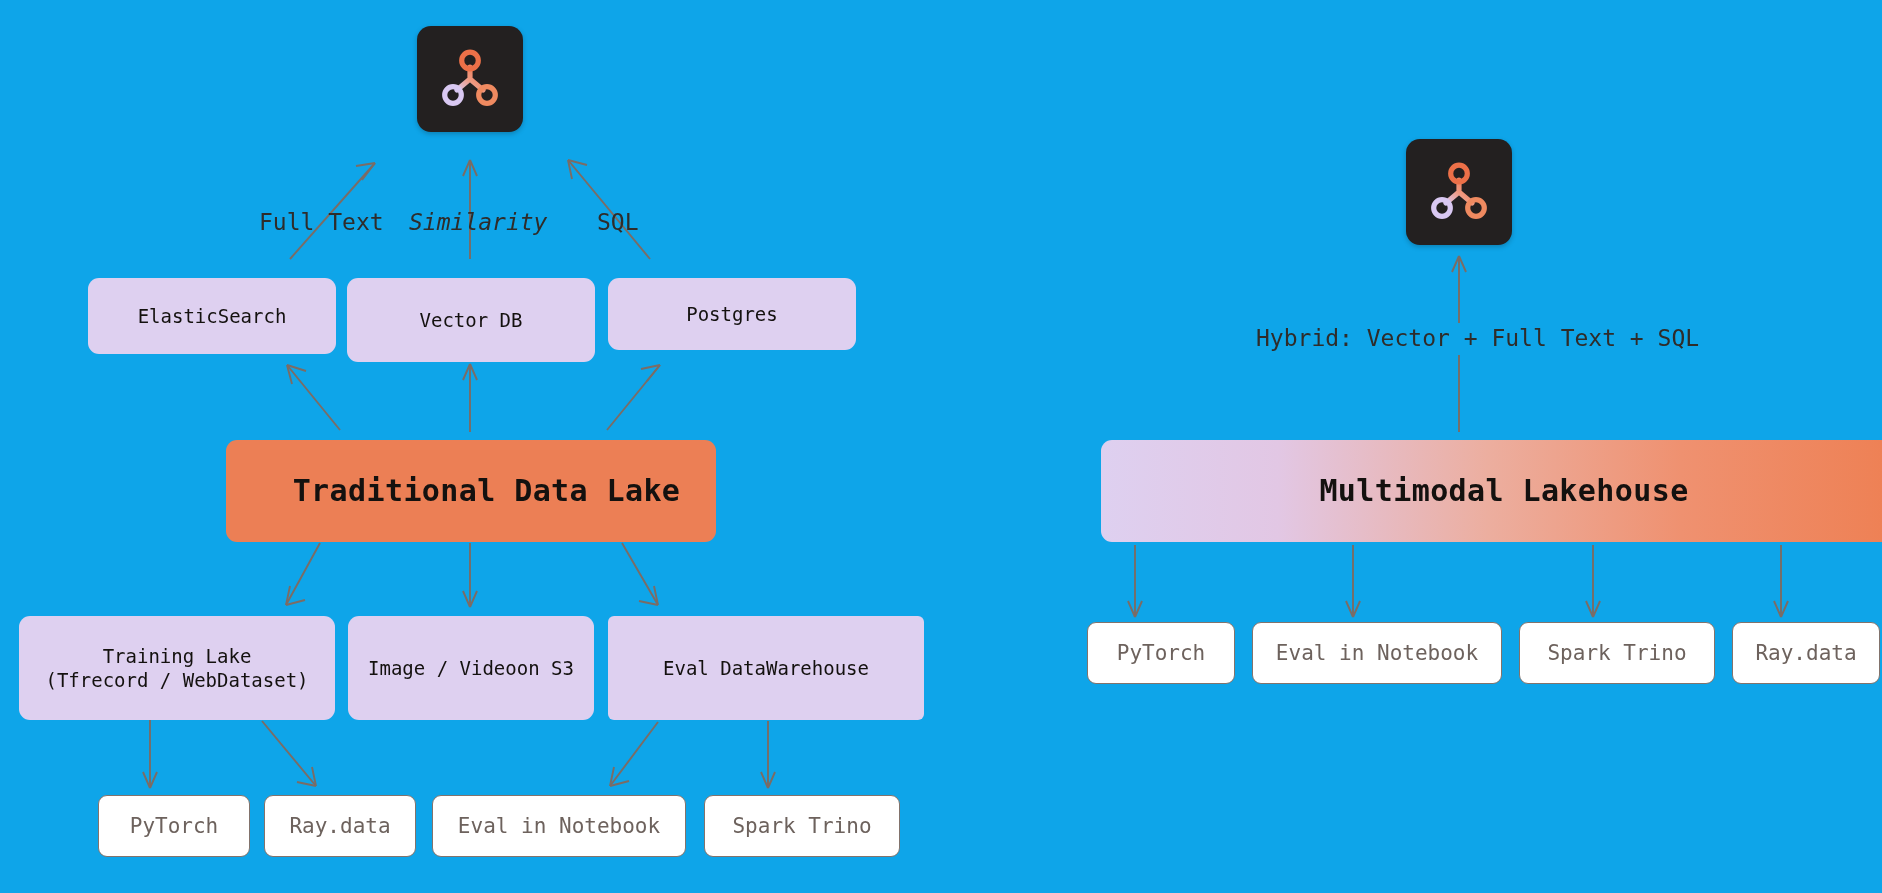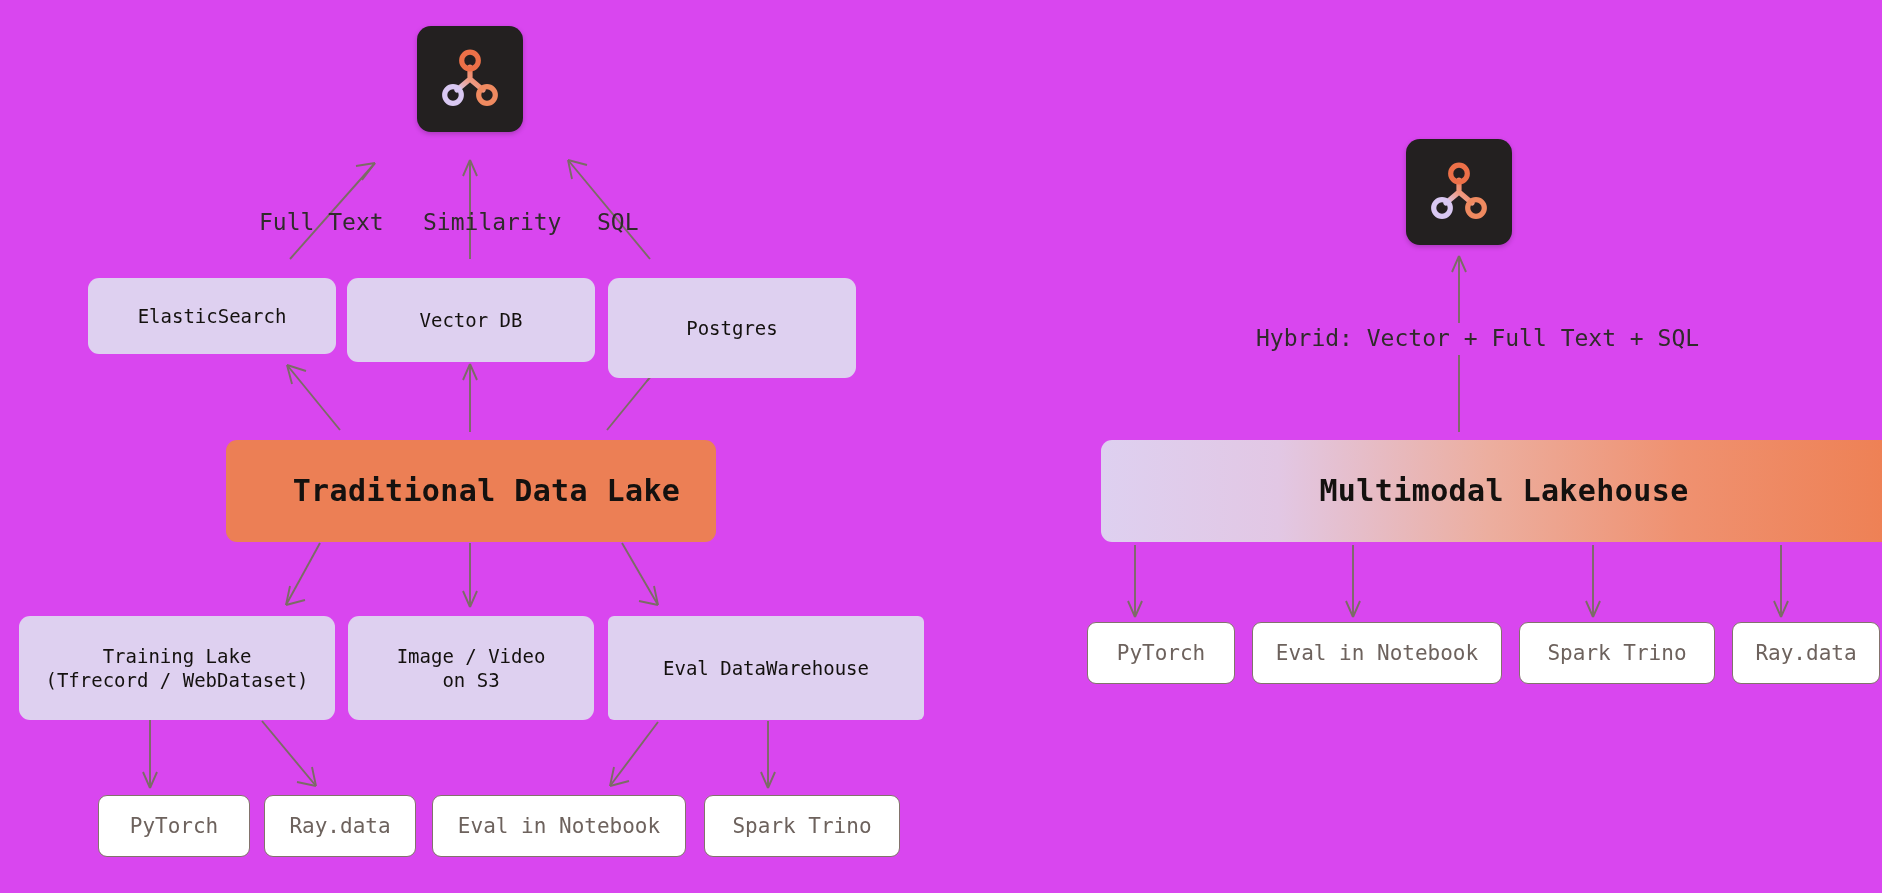--- a/index.html
+++ b/index.html
@@ -8,21 +8,21 @@
     background: #ffffff;
   }
   body {
     font-family: "DejaVu Sans Mono", monospace;
     -webkit-font-smoothing: antialiased;
   }
   #canvas {
     position: relative;
     width: 1882px;
     height: 893px;
-    background: #d946ef;
+    background: #0ea5e9;
     overflow: hidden;
   }
 
   
   .node {
     position: absolute;
     box-sizing: border-box;
     display: flex;
     align-items: center;
     justify-content: center;
@@ -210,42 +210,42 @@
         </linearGradient>
       </defs>
       <path d="M 33 21 L 33 33 M 33 33 L 20 44 M 33 33 L 46 44" stroke="url(#gL)" stroke-width="5.2" fill="none" stroke-linecap="round"></path>
       <circle cx="33" cy="14.5" r="8.3" stroke="#ec7048" stroke-width="5.2" fill="none"></circle>
       <circle cx="16" cy="49" r="8.3" stroke="#d9c8f2" stroke-width="5.2" fill="none"></circle>
       <circle cx="50" cy="49" r="8.3" stroke="#ef8a60" stroke-width="5.2" fill="none"></circle>
     </svg>
   </div>
 
   <div class="edge-label" style="left:259px; top:209px;">Full Text</div>
-  <div class="edge-label" style="left:423px; top:209px;">Similarity</div>
+  <div class="edge-label" style="left:409px; top:209px;font-style:italic;">Similarity</div>
   <div class="edge-label" style="left:597px; top:209px;">SQL</div>
 
   <div class="node box-purple" style="left:88px; top:278px; width:248px; height:76px;">
     <span>ElasticSearch</span>
   </div>
   <div class="node box-purple" style="left:347px; top:278px; width:248px; height:84px;">
     <span>Vector DB</span>
   </div>
-  <div class="node box-purple" style="left:608px; top:278px; width:248px; height:100px;">
+  <div class="node box-purple" style="left:608px; top:278px; width:248px; height:72px;">
     <span>Postgres</span>
   </div>
 
   <div class="node box-orange" style="left:226px; top:440px; width:490px; height:102px;">
     <span>Traditional Data Lake</span>
   </div>
 
   <div class="node box-purple" style="left:19px; top:616px; width:316px; height:104px; flex-direction:column;text-align:right;">
     <span>Training Lake</span>
     <span>(Tfrecord / WebDataset)</span>
   </div>
-  <div class="node box-purple" style="left:348px; top:616px; width:246px; height:104px; flex-direction:column;">
+  <div class="node box-purple" style="left:348px; top:616px; width:246px; height:104px; ">
     <span>Image / Video</span>
     <span>on S3</span>
   </div>
   <div class="node box-purple" style="left:608px; top:616px; width:316px; height:104px;border-radius:6px;">
     <span>Eval DataWarehouse</span>
   </div>
 
   <div class="node box-outline" style="left:74px; top:795px; width:152px; height:62px;">
     <span>PyTorch</span>
   </div>

